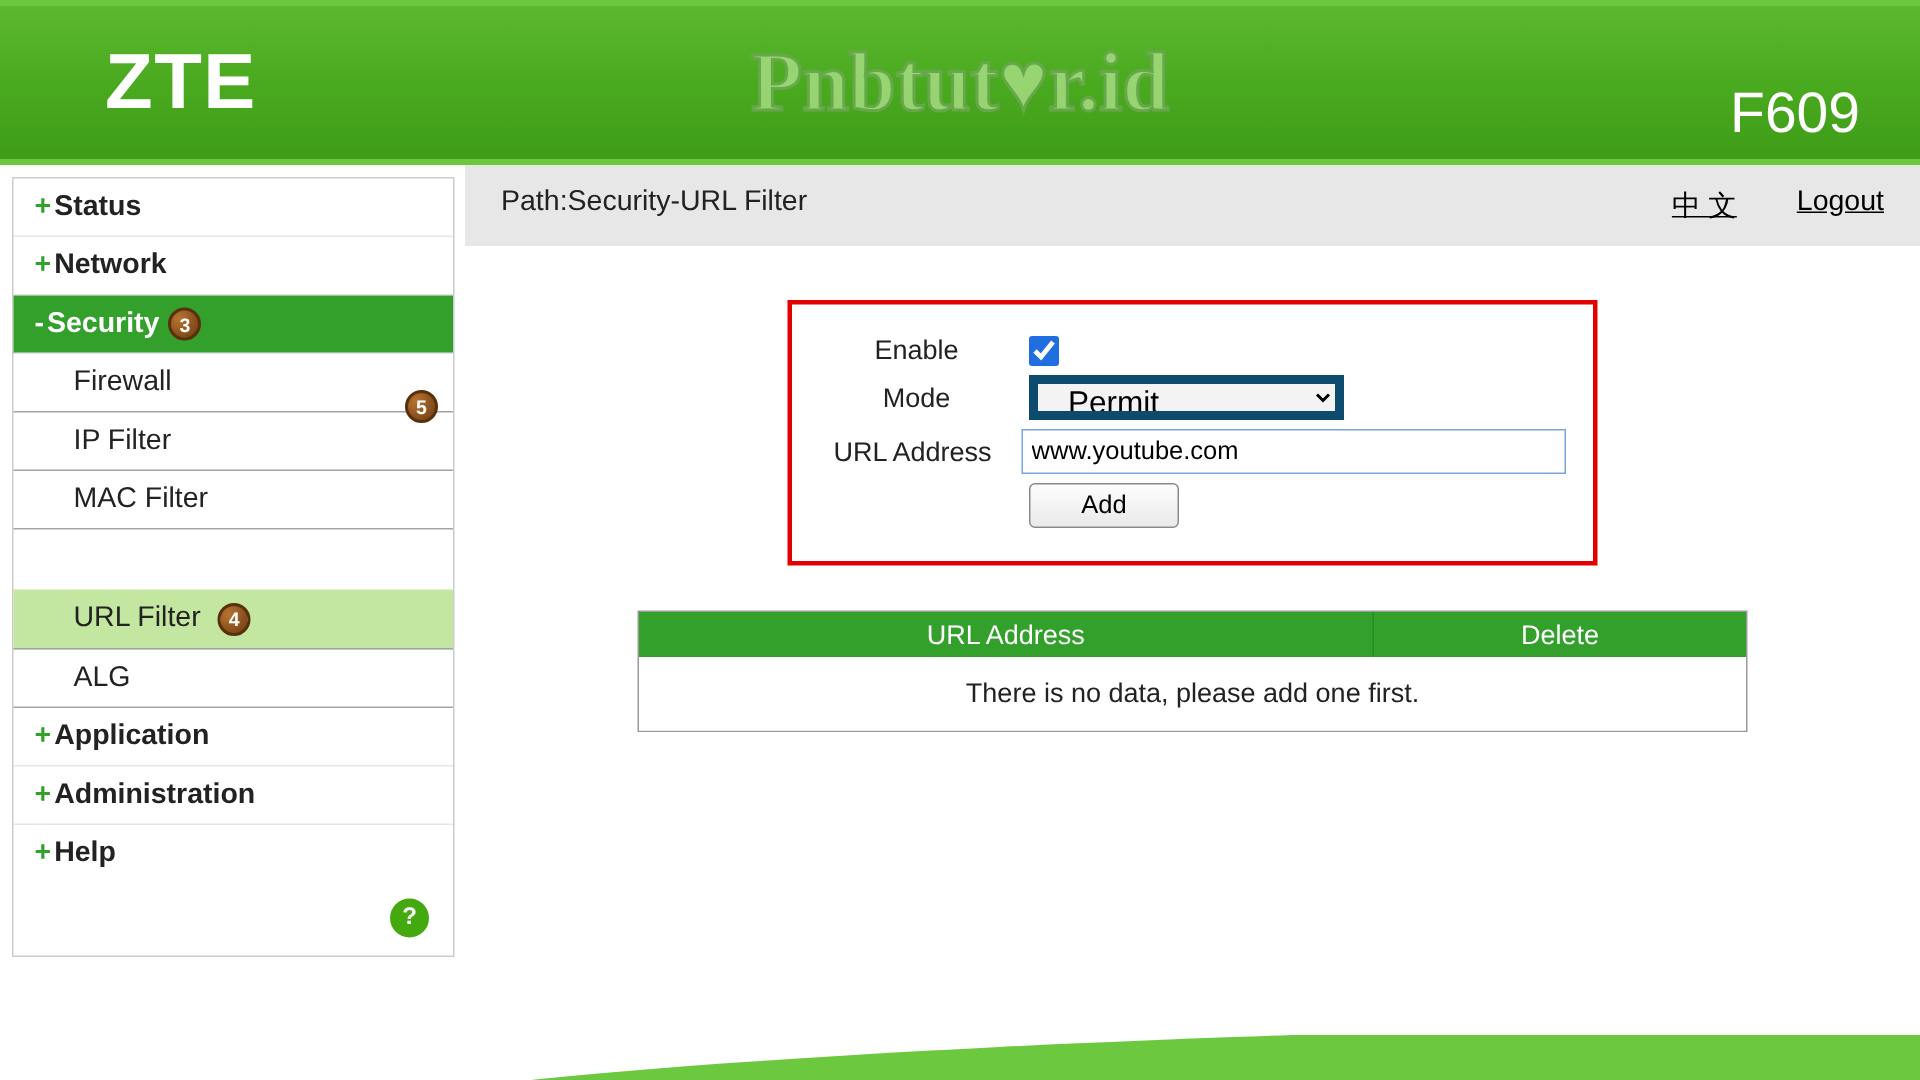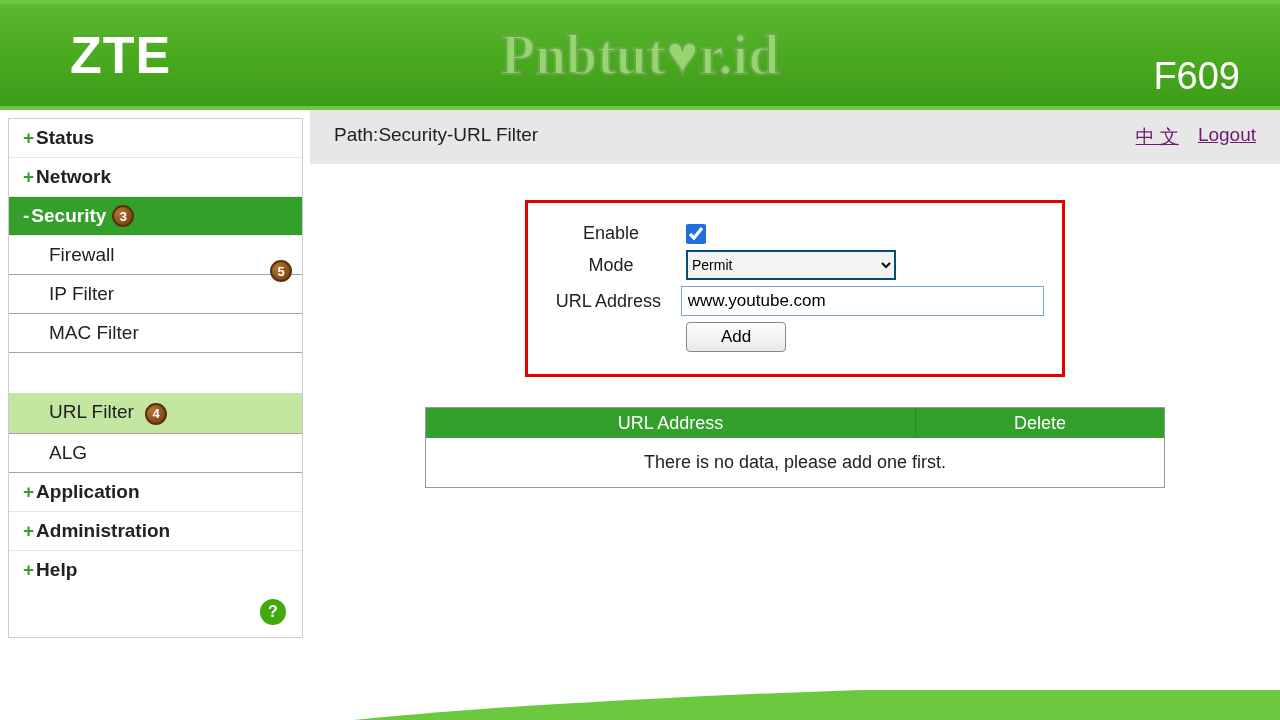--- a/index.html
+++ b/index.html
@@ -38,27 +38,27 @@
     .menu-item.active .sign { color:#fff; }
     .sub-item { padding:8px 10px 8px 40px; font-size:19px; border-bottom:1px solid #a3a3a3; cursor:pointer; font-weight:400;}
     .sub-item.selected { background:#c3e6a0;margin-top:40px; }
     .num-badge { display:inline-flex; width:22px; height:22px; border-radius:50%; background:radial-gradient(circle at 30% 30%, #b87430, #6b3a10); border:2px solid #5a2f0c; color:#fff; font-size:13px; font-weight:700; align-items:center; justify-content:center; margin-left:6px; }
     .help-badge { position:absolute; right:16px; bottom:12px; width:26px; height:26px; border-radius:50%; background:#43a90f; color:#fff; display:flex; align-items:center; justify-content:center; font-weight:700; cursor:pointer;}
     
     
     .main { flex:1; padding:0; position:relative;}
     .breadcrumb-bar { background:#e7e7e7; padding:14px 24px; display:flex; align-items:flex-start; font-size:19px; }
     .breadcrumb-bar .path { flex:1; }
-    .breadcrumb-bar a { color:#701a75; text-decoration:underline; margin-left:19px; cursor:pointer;}
+    .breadcrumb-bar a { color:#000000; text-decoration:underline; margin-left:40px; cursor:pointer;}
     
     .form-zone { position:relative; margin:36px 0 0 0; display:flex; justify-content:center;}
     .form-box { border:3px solid #e30000; padding:14px 18px 16px; width:540px; position:relative;}
     .form-row { display:flex; align-items:center; margin:6px 0;}
     .form-row label { width:130px; text-align:center; margin-right:10px; font-size:18px;}
-    .form-row select { width:210px; height:30px; font-size:14px; border:2px solid #0c4a6e; background:#f3f3f3;}
+    .form-row select { width:210px; height:30px; font-size:21px; border:6px solid #0c4a6e; background:#f3f3f3;padding-left:16px;}
     .form-row input[type=text] { width:378px; height:30px; font-size:17px; padding:0 6px; border:1px solid #7aa6d6;}
     .form-row input[type=checkbox] { width:20px; height:20px; accent-color:#1f6fe0; }
     .btn-add { width:100px; height:30px; font-size:17px; border:1px solid #888; border-radius:4px; background:linear-gradient(#fdfdfd,#e9e9e9); cursor:pointer;}
     .badge-outside { position:absolute; left:-46px; top:60px; }
     
     .table-area { margin:30px auto 0; width:740px; border:1px solid #999;}
     .table-head { display:flex; background:#33a02c; color:#fff; text-align:center; font-size:18px; height:30px; line-height:30px;}
     .th1 { flex:0 0 490px; border-right:1px solid #2b8a25;}
     .th2 { flex:1;text-align:center;}
     .table-body { text-align:center; padding:14px 0; font-size:18px; background:#fff;}

